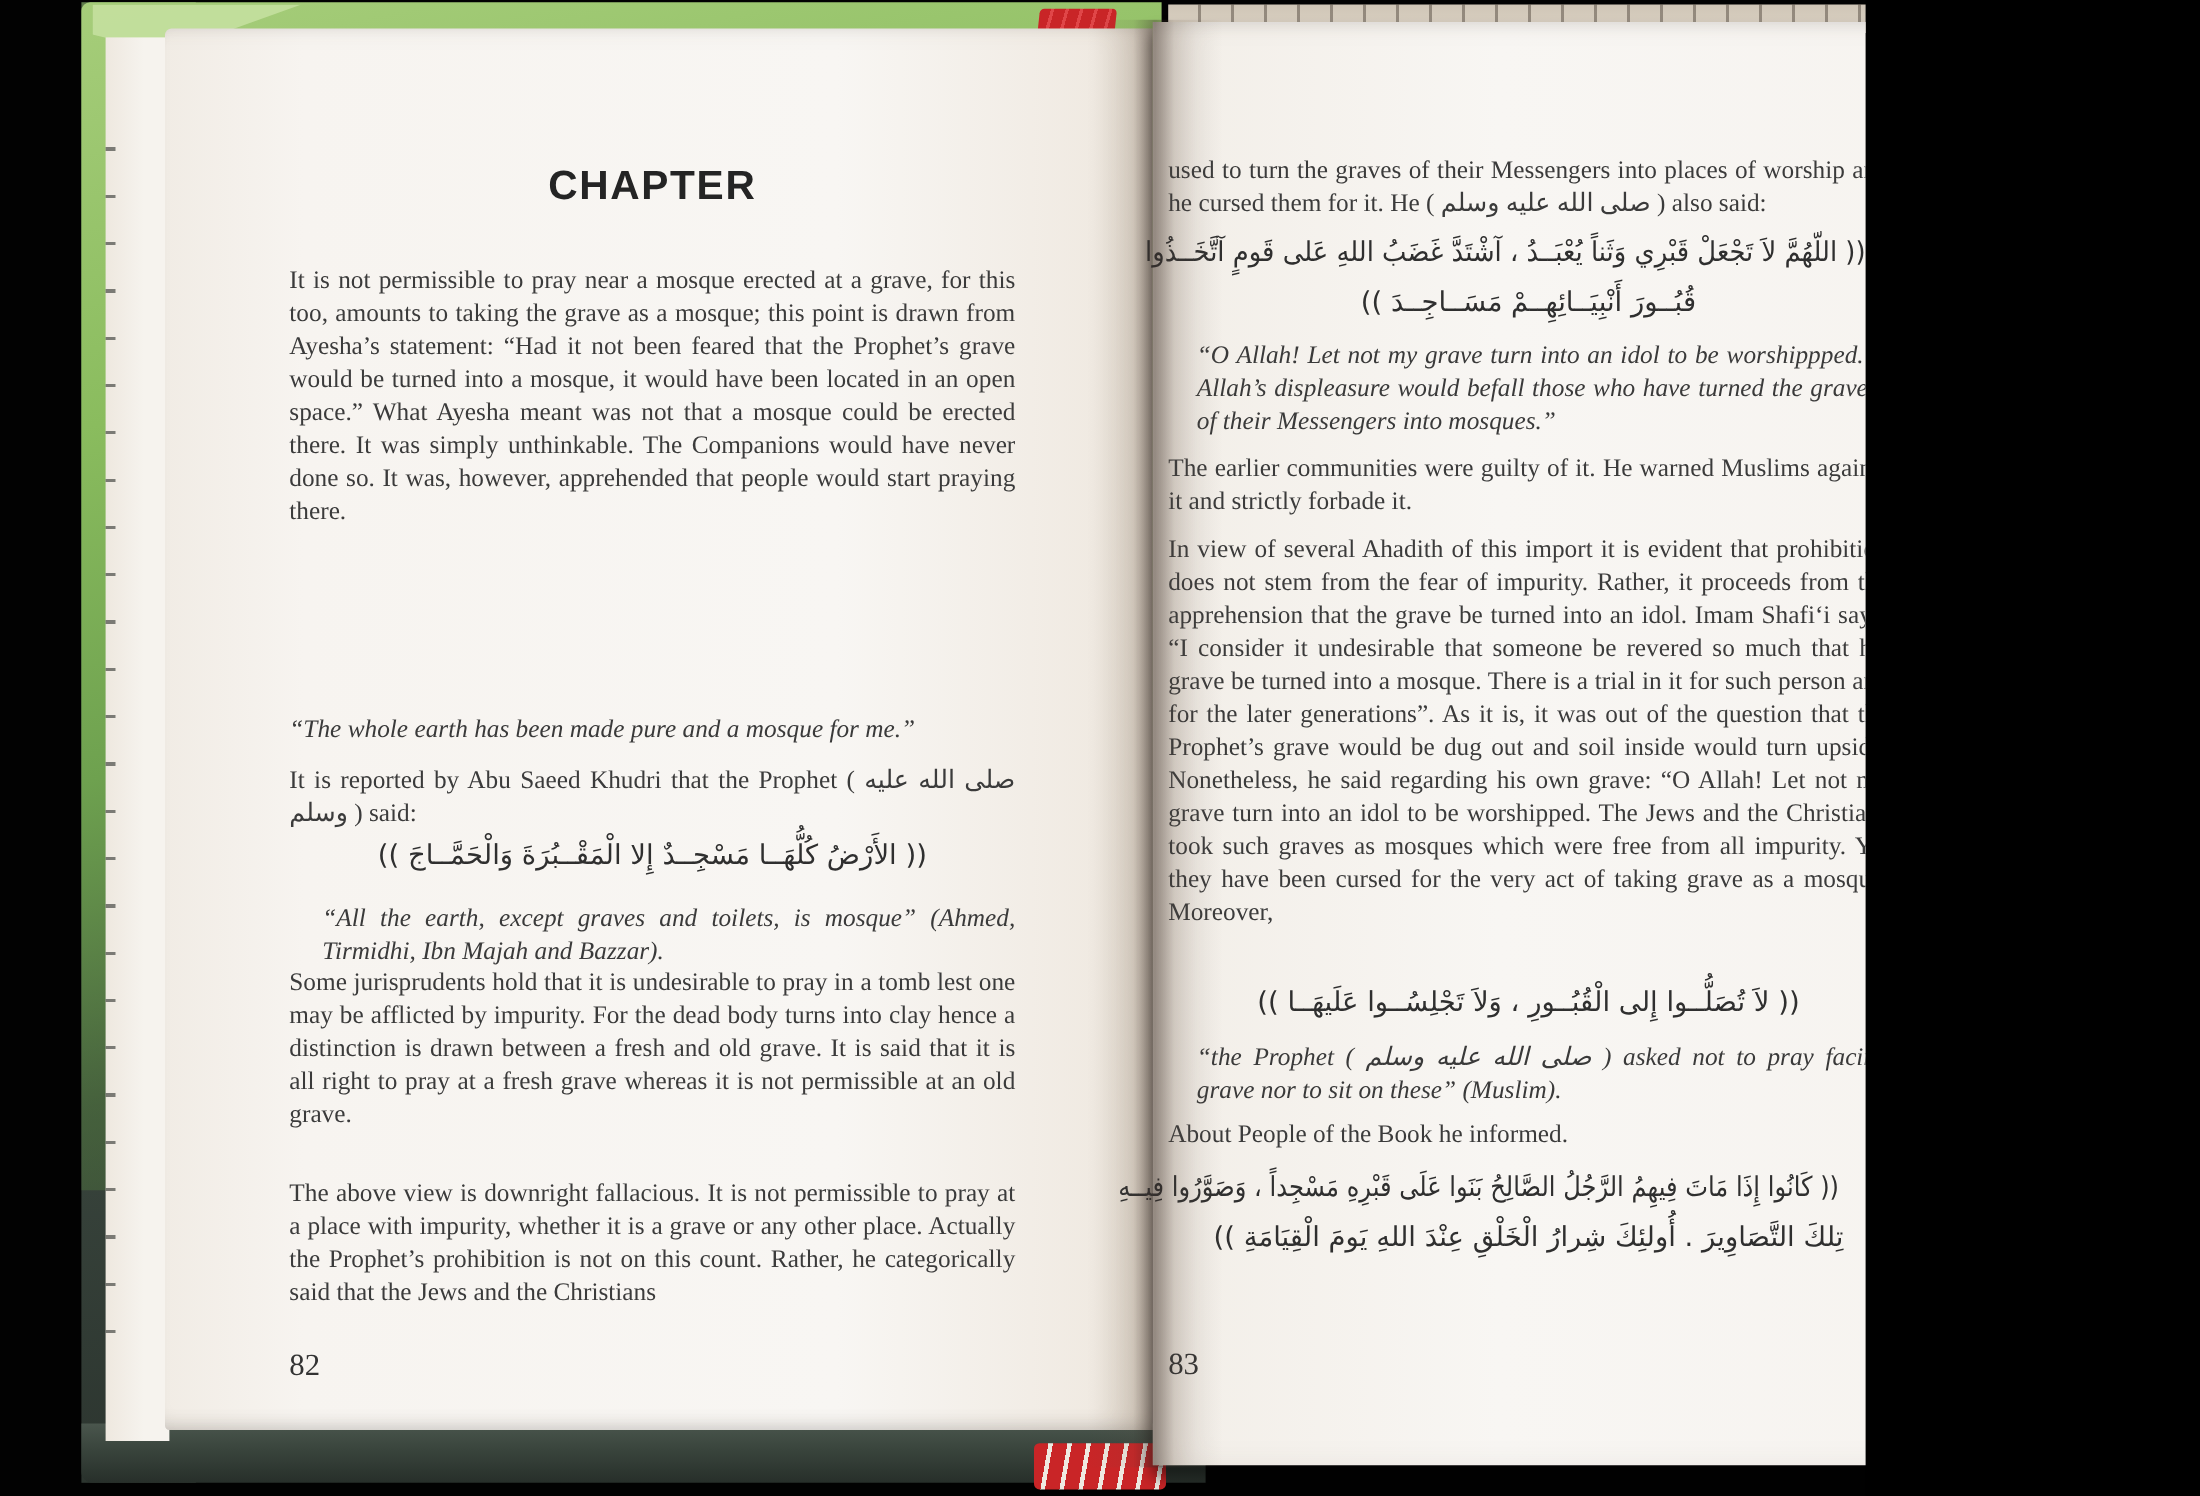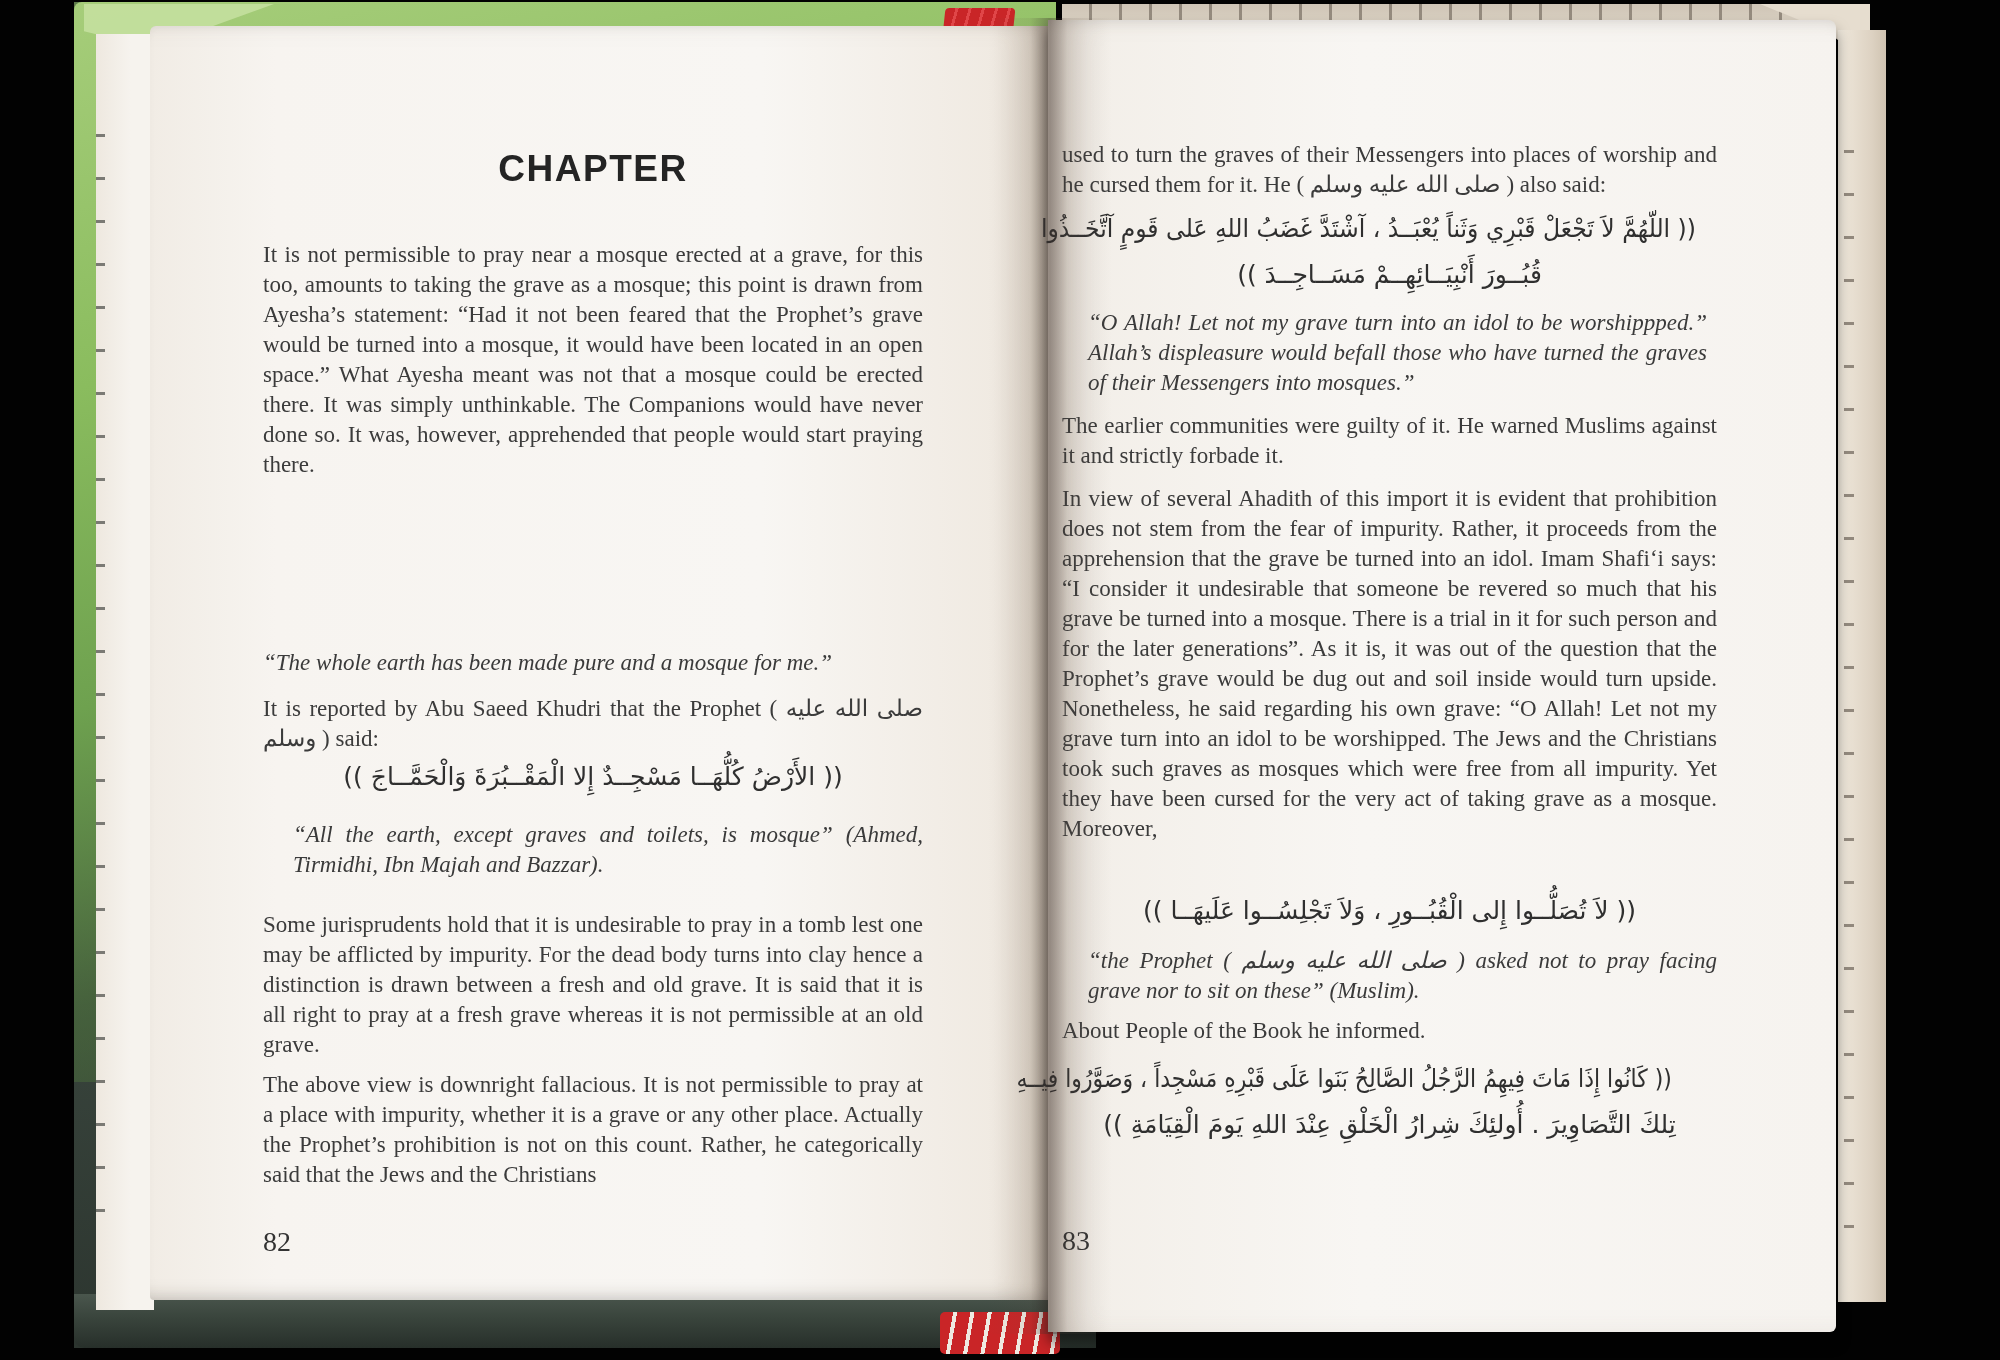--- a/index.html
+++ b/index.html
@@ -1,16 +1,16 @@
 <!DOCTYPE html>
 <html><head>
 <meta charset="utf-8">
 <style>
   html,body{margin:0;padding:0;background:#000;}
-  .stage{position:relative;width:2000px;height:1360px;background:#020202;overflow:hidden;
+  .stage{position:relative;width:1696px;height:1360px;background:#020202;overflow:hidden;
          font-family:"Liberation Serif",serif;}
 
   
   .cover-dark{position:absolute;left:74px;top:2px;width:104px;height:1346px;
               background:linear-gradient(to bottom,#5d7a4a 0%,#51704a 40%,#3a463e 72%,#2c352f 100%);}
   .cover-green{position:absolute;left:74px;top:2px;width:982px;height:1080px;
                background:linear-gradient(168deg,#a6cd7a 0%,#8abc5e 30%,#6ea14f 55%,rgba(80,120,60,0.55) 78%,rgba(70,110,60,0) 100%);
                border-top-left-radius:8px;}
   .cover-fold{position:absolute;left:84px;top:4px;width:190px;height:44px;
               background:#c3de9d;clip-path:polygon(0 0,100% 0,36% 100%,0 62%);opacity:.95;}
@@ -66,21 +66,21 @@
   .trans.center{text-align:left;}
   .indent{padding-left:30px;box-sizing:border-box;}
   .arabic{direction:rtl;text-align:center;font-family:"DejaVu Sans",sans-serif;
           font-size:25px;line-height:1.55;color:#2f2f2f;}
   .fit{display:inline-block;white-space:nowrap;transform-origin:50% 50%;}
   .pagenum{font-size:28px;color:#333;}
 
   
   .l-chapter{top:122px}.l-sub{top:172px}.l-p1{top:214px}.l-p2{top:462px}
   .l-a1{top:565px}.l-t1{top:622px}.l-p3{top:668px}.l-a2{top:732px}
-  .l-t2{top:794px}.l-p4{top:884px}.l-p5{top:1044px}.l-num{top:1200px}
+  .l-t2{top:794px}.l-p4{top:852px}.l-p5{top:1044px}.l-num{top:1200px}
   
   .r-p1{top:120px}.r-a1a{top:190px}.r-a1b{top:236px}.r-t1{top:288px;padding-right:10px;padding-left:26px;box-sizing:border-box;}
   .r-p2{top:391px}.r-p3{top:464px}.r-a2{top:872px}
   .r-t2{top:926px;padding-left:26px;box-sizing:border-box;}
   .r-p4{top:996px}.r-a3a{top:1040px}.r-a3b{top:1086px}.r-num{top:1205px}
 </style>
 </head>
 <body>
 
 <div class="stage">

